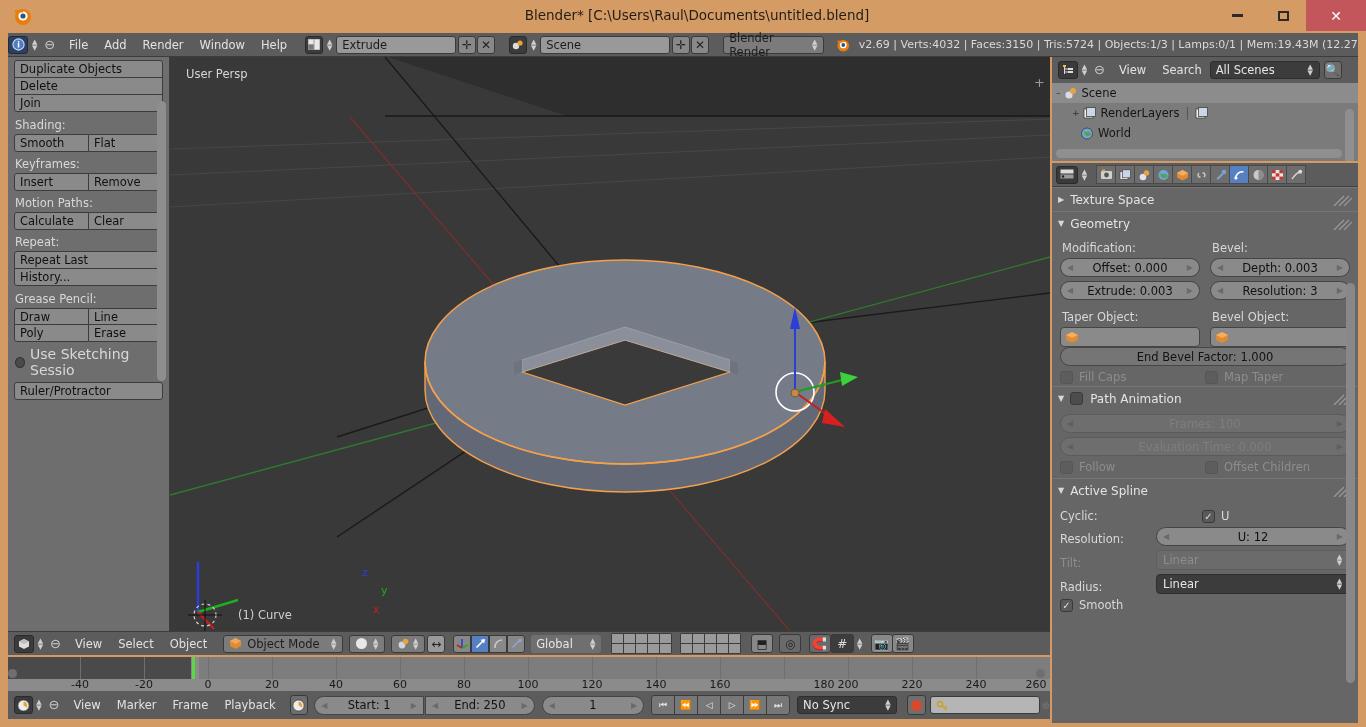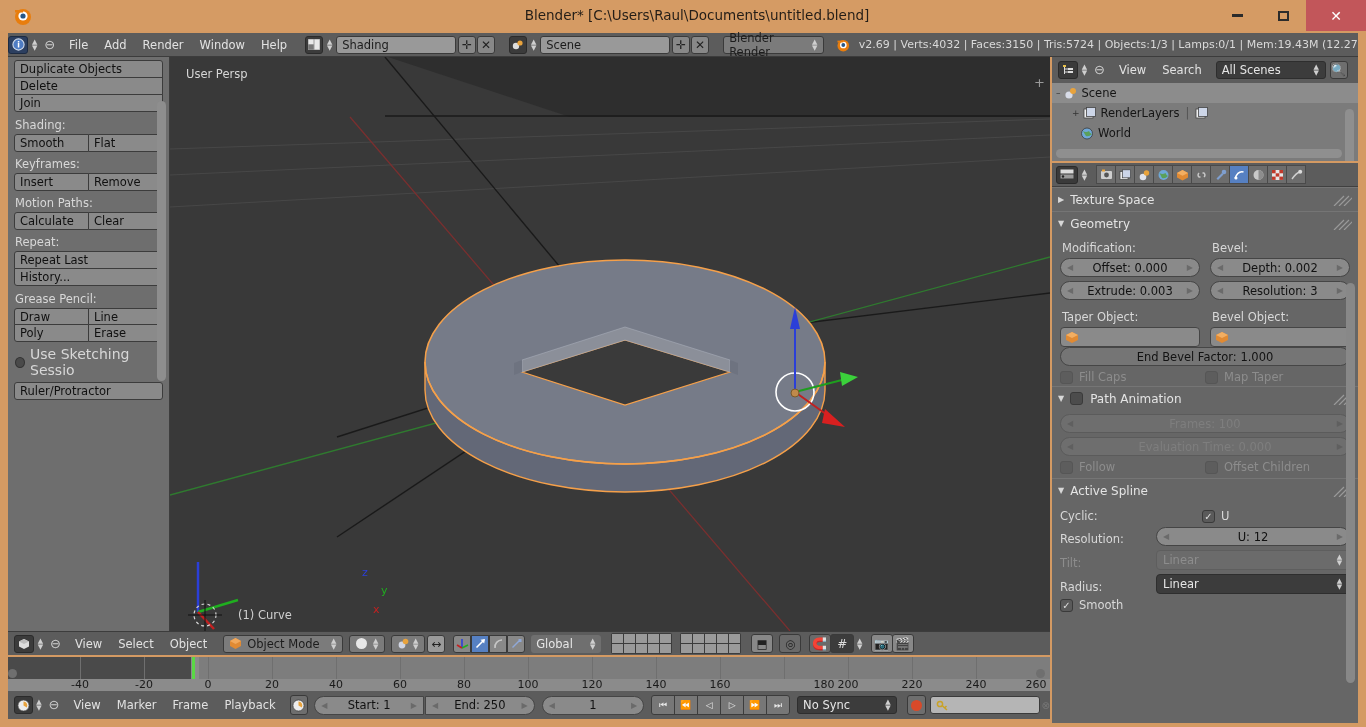--- a/index.html
+++ b/index.html
@@ -204,21 +204,21 @@
           <rect x="0.5" y="0.5" width="5" height="4.5" fill="#e9e9e9"></rect>
           <rect x="6.5" y="0.5" width="5" height="10" fill="#e9e9e9"></rect>
           <rect x="0.5" y="6" width="5" height="4.5" fill="#777"></rect>
         </svg>
       </div>
       <div class="spin2">
           <span class="spin">▲</span>
           <span class="spin">▼</span>
         </div>
       <div class="field" style="width:120px;margin-left:3px;">
-        <span>Shading</span>
+        <span>Extrude</span>
       </div>
       <div class="sq" style="margin-left:2px;">✛</div>
       <div class="sq" style="margin-left:1px;">✕</div>
     </div>
 
     <div style="display:flex;align-items:center;margin-left:14px;">
       <div class="ed-btn" style="width:18px;">
         <svg width="12" height="11" viewBox="0 0 12 11">
           <circle cx="4" cy="7" r="3.2" fill="#ddd"></circle>
             <circle cx="8" cy="4" r="2.6" fill="#e8a33d"></circle>
@@ -508,21 +508,21 @@
           <rect x="6" y="7" width="5" height="2" fill="#dcdcdc"></rect>
       </svg>
     </div>
     <div class="spin2">
         <span class="spin">▲</span>
         <span class="spin">▼</span>
       </div>
     <span class="dash">⊖</span>
     <span class="menu-item">View</span>
     <span class="menu-item">Search</span>
-    <div class="field" style="width:110px;margin-left:6px;background:#3c3c3c;color:#e6e6e6;border-color:#2e2e2e;justify-content:space-between;">
+    <div class="field" style="width:110px;background:#3c3c3c;color:#e6e6e6;border-color:#2e2e2e;justify-content:space-between;">
       <span>All Scenes</span>
       <span class="spin2">
           <span class="spin">▲</span>
           <span class="spin">▼</span>
         </span>
     </div>
     <div class="sq" style="margin-left:4px;background:#6e6e6e;">🔍</div>
   </div>
 
   <div class="outliner" style="top:83px;height:78px;background:#7b7b7b;">
@@ -679,21 +679,21 @@
           </div>
         <div class="nval">
             <span class="ar">◀</span>
             <span class="cen">Extrude: 0.003</span>
             <span class="ar">▶</span>
           </div>
       </div>
       <div class="pcol">
         <div class="nval">
             <span class="ar">◀</span>
-            <span class="cen">Depth: 0.002</span>
+            <span class="cen">Depth: 0.003</span>
             <span class="ar">▶</span>
           </div>
         <div class="nval">
             <span class="ar">◀</span>
             <span class="cen">Resolution: 3</span>
             <span class="ar">▶</span>
           </div>
       </div>
     </div>
     <div class="prow">

